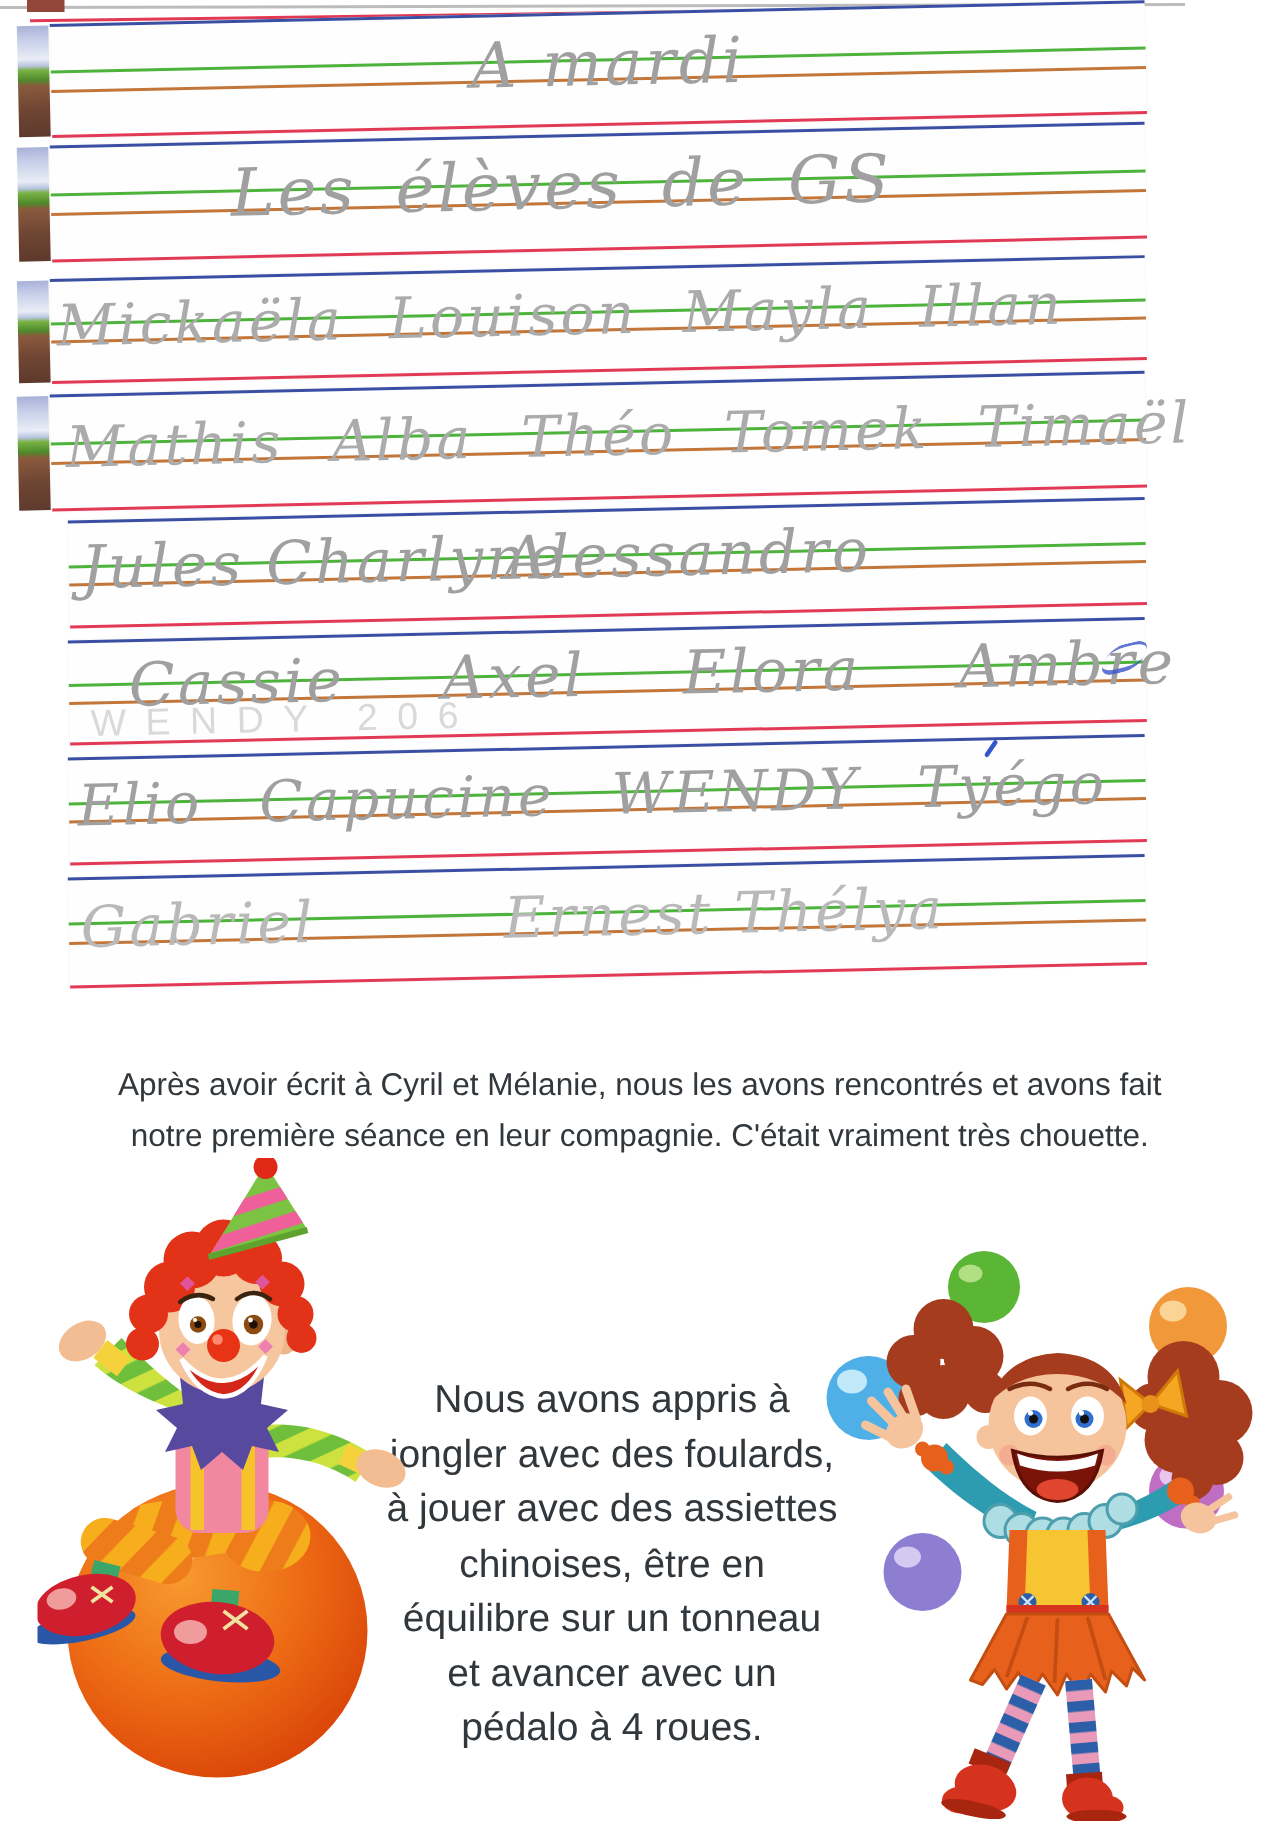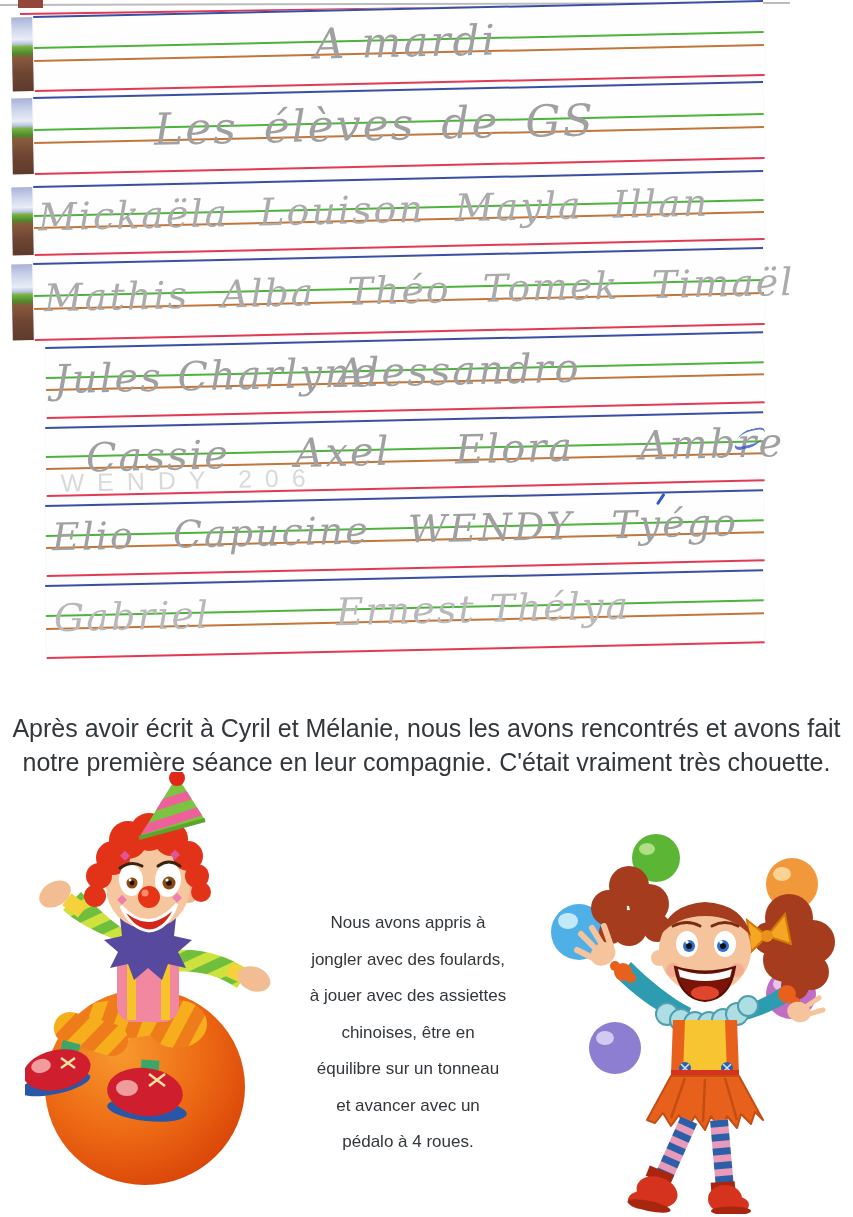--- a/index.html
+++ b/index.html
@@ -57,25 +57,25 @@
     position:absolute;left:609px;top:6px;width:13px;height:3px;
     background:#3355cc;transform:rotate(-55deg);border-radius:2px;
   }
   
   .art-gray{position:absolute;left:0;top:3px;width:790px;height:2px;background:#bcbcbc;transform:rotate(-.15deg);}
   .art-red{position:absolute;left:20px;top:8px;width:700px;height:2px;background:#e23a55;transform:rotate(-.8deg);}
   .art-chip{position:absolute;left:18px;top:0;width:25px;height:8px;background:#93473a;}
   
   .intro{
     position:absolute;top:686px;left:0;width:853px;text-align:center;
-    font-size:25px;line-height:34px;color:#32373c;white-space:pre-line;
+    font-size:21px;line-height:34px;color:#32373c;white-space:pre-line;
   }
   .activities{
     position:absolute;top:888px;left:240px;width:336px;text-align:center;
-    font-size:17px;line-height:36.5px;color:#32373c;white-space:pre-line;
+    font-size:26px;line-height:36.5px;color:#32373c;white-space:pre-line;
   }
   
   .clown-left{position:absolute;left:25px;top:772px;width:250px;height:420px;}
   .clown-right{position:absolute;left:545px;top:822px;width:308px;height:392px;}
   svg{display:block;}
 </style>
 </head>
 <body>
 
 <div>

